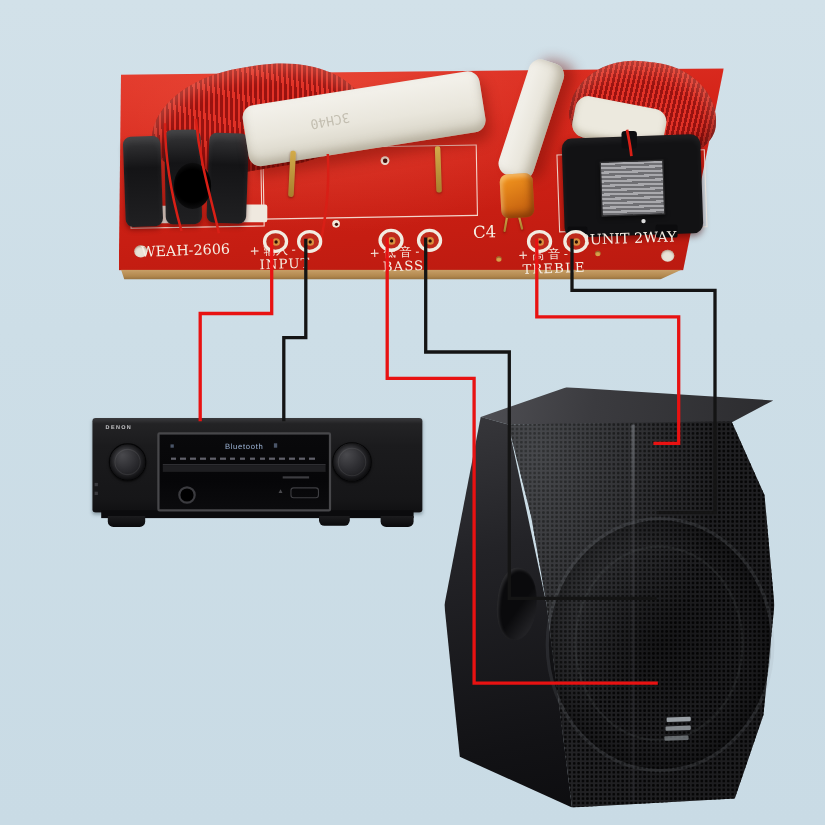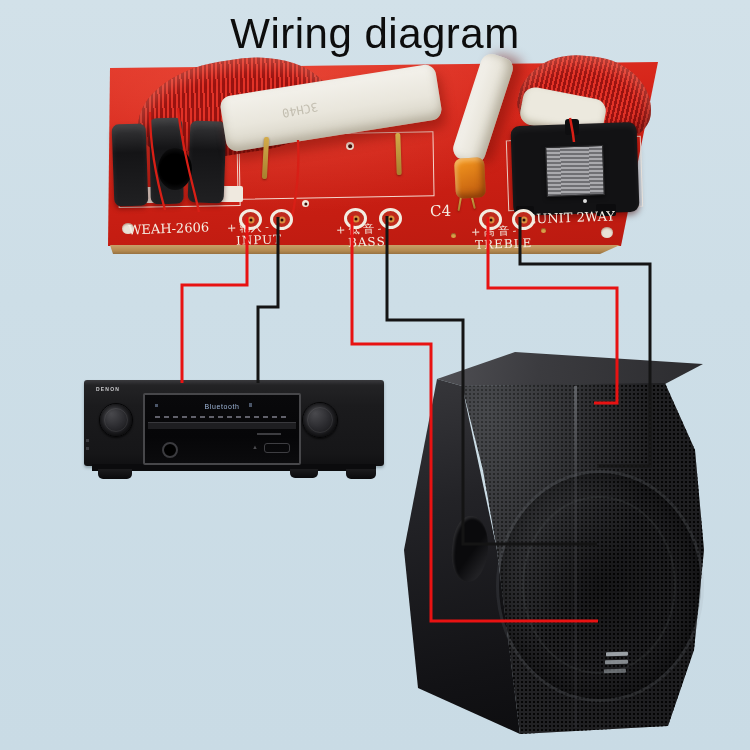--- a/index.html
+++ b/index.html
@@ -94,21 +94,20 @@
 
   .wire-overlay{left:0;top:0;width:750px;height:750px;z-index:50;pointer-events:none;}
   .z5{z-index:5;} .z10{z-index:10;} .z11{z-index:11;} .z12{z-index:12;} .z13{z-index:13;}
   .z14{z-index:14;} .z15{z-index:15;} .z16{z-index:16;} .z30{z-index:30;}
 </style>
 </head>
 <body>
 
 <div id="stage">
 
-  <div class="abs title z5">Wiring diagram</div>
 
   <div class="abs pcb-face z10"></div>
   <div class="abs pcb-edge z10"></div>
 
   <div class="abs silkbox z11" style="left:237px;top:133px;width:195px;height:63px;transform:rotate(-1deg);"></div>
   <div class="abs silkbox z11" style="left:507px;top:138px;width:133px;height:69px;transform:rotate(-2deg);"></div>
   <div class="abs silkbox z11" style="left:118px;top:130px;width:120px;height:75px;transform:rotate(-1deg);"></div>
   <div class="abs pad z11" style="left:127px;top:187px;width:30px;height:16px;"></div>
   <div class="abs pad z11" style="left:210px;top:186px;width:33px;height:16px;"></div>
   <div class="abs hole z11" style="left:122px;top:223px;width:12px;height:11px;"></div>

